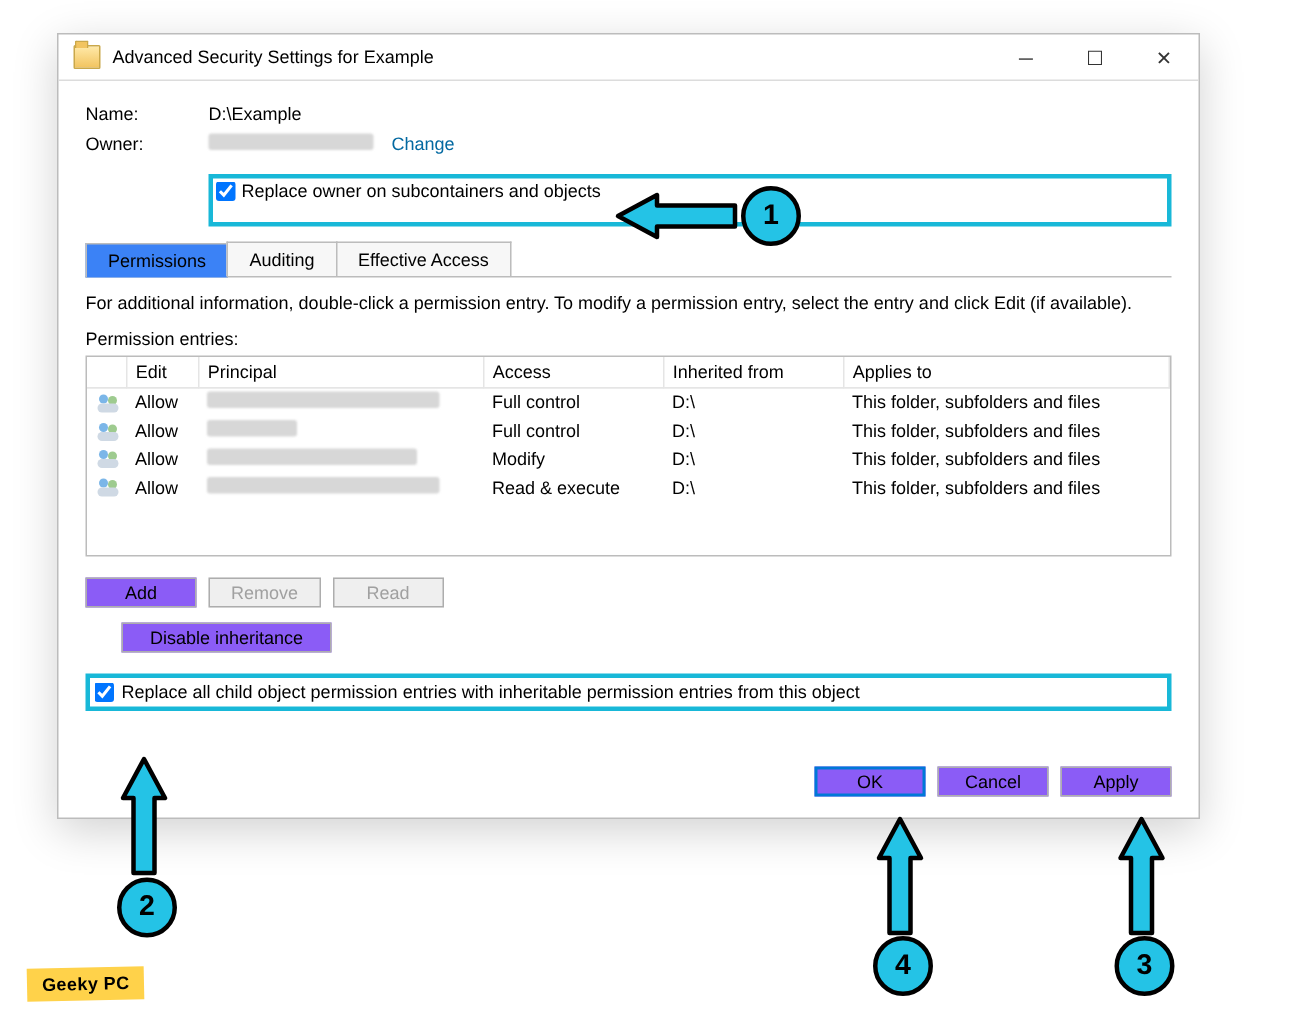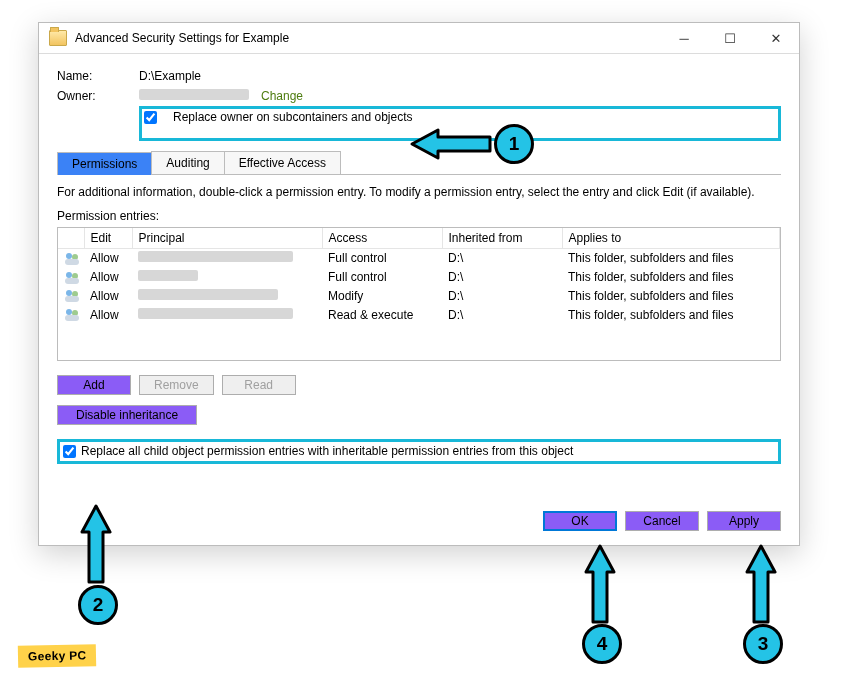--- a/index.html
+++ b/index.html
@@ -77,31 +77,30 @@
   .kv .label { width: 82px; }
   .kv .val { }
   .blur {
     background: #d7d7d7;
     border-radius: 2px;
     display:inline-block;
     height: 11px;
     filter: blur(0.6px);
   }
   .blur.w1{width:110px;} .blur.w2{width:60px;} .blur.w3{width:155px;} .blur.w4{width:140px;}
-  .link { color:#4d7c0f; cursor:pointer; margin-left:12px; }
+  .link { color:#0369a1; cursor:pointer; margin-left:12px; }
 
   
   .hl-box {
     border: 3px solid #18b8d8;
     padding: 1px 4px 14px 2px;
     display: inline-flex;
     align-items: center;
-    margin-top: 0;
+    margin-top: 10px;
     margin-left: 82px;
-    gap: 12px;
   }
   .hl-box input { margin: 0 4px 0 0; }
 
   
   .tabstrip {
     margin-top: 10px;
     display:flex;
     border-bottom: 1px solid #bcbcbc;
   }
   .tab {
@@ -156,21 +155,21 @@
   .btn {
     min-width: 74px;
     padding: 2px 14px;
     border: 1px solid #adadad;
     background: #8b5cf6;
     font-family: inherit;
     font-size: 12px;
     cursor: default;
   }
   .btn:disabled { color:#a0a0a0; background:#efefef; }
-  .btn.wide { padding: 2px 18px; }
+  .btn.wide { padding: 2px 18px; margin-left: 24px; }
   .btn.default { border: 2px solid #0078d7; padding:1px 13px; }
 
   
   .hl-box2 {
     border: 3px solid #18b8d8;
     padding: 2px 5px 3px 3px;
     display: inline-flex;
     align-items: center;
     margin-top: 14px;
   }

